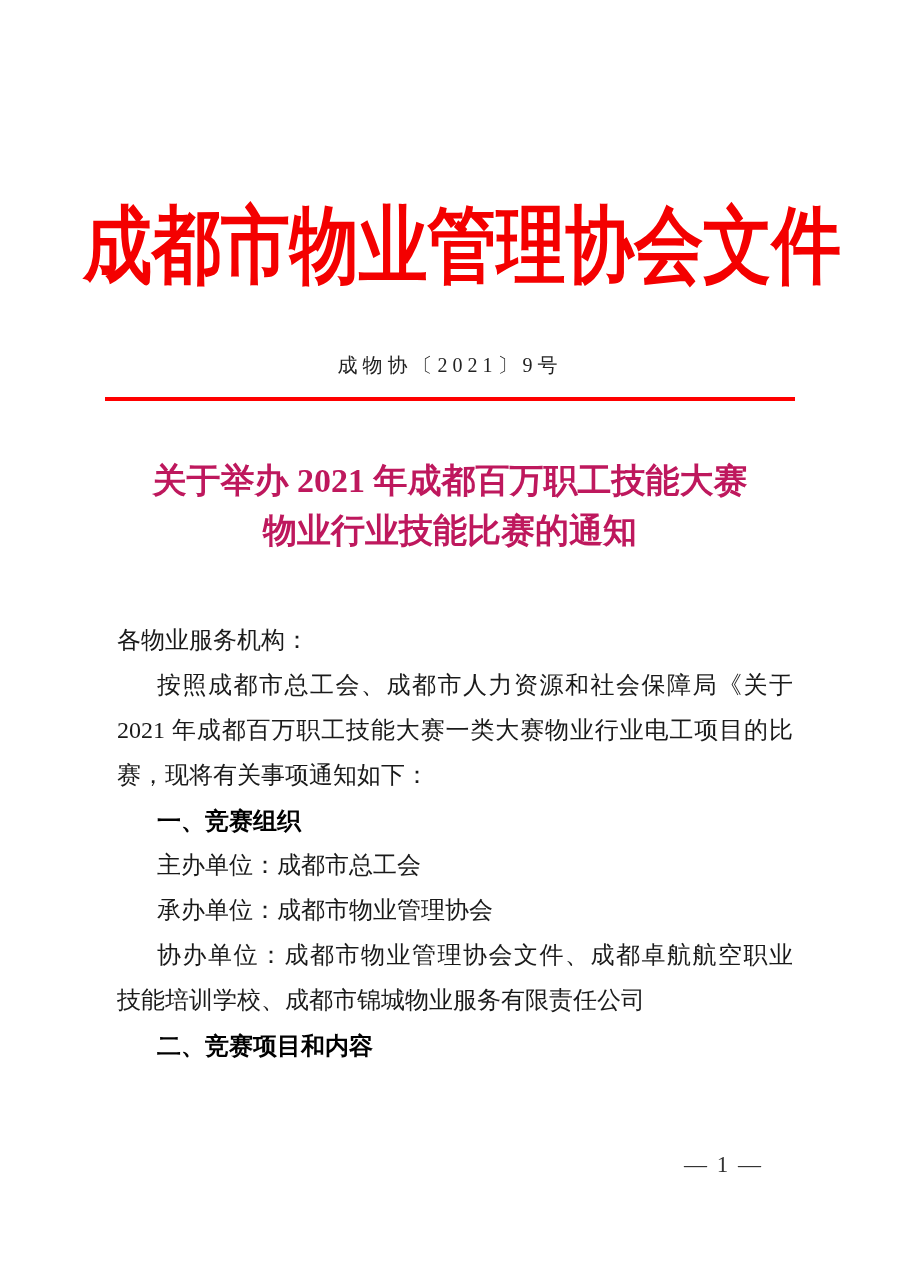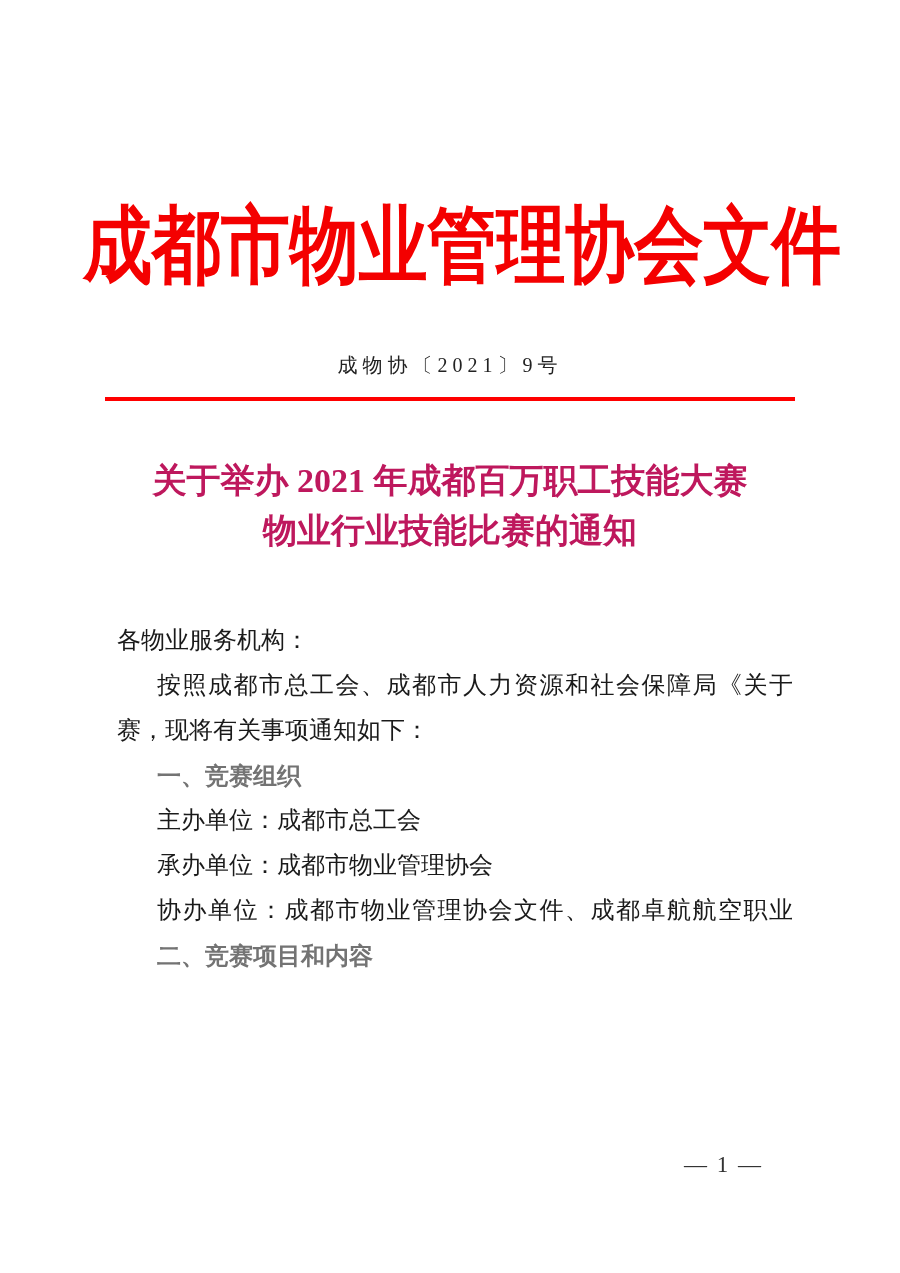--- a/index.html
+++ b/index.html
@@ -77,21 +77,21 @@
   }
   .line.full {
     white-space: normal;
     text-align: justify;
     text-align-last: justify;
   }
   .line.indent { text-indent: 40px; }
   .line.heading {
     font-family: "Liberation Sans", "DejaVu Sans", sans-serif;
     font-weight: bold;
-    color: #737373;
+    color: #000000;
   }
   .page-footer {
     position: absolute;
     top: 1152px;
     right: 137px;
     font-size: 23px;
     color: #333333;
     letter-spacing: 2px;
     white-space: nowrap;
   }
@@ -110,23 +110,25 @@
   <div class="red-rule"></div>
 
   <div class="doc-title">
     <div>关于举办 2021 年成都百万职工技能大赛</div>
     <div>物业行业技能比赛的通知</div>
   </div>
 
   <div class="body-text">
     <div class="line">各物业服务机构：</div>
     <div class="line indent full">按照成都市总工会、成都市人力资源和社会保障局《关于</div>
+    <div class="line full">2021 年成都百万职工技能大赛一类大赛物业行业电工项目的比</div>
     <div class="line">赛，现将有关事项通知如下：</div>
     <div class="line indent heading">一、竞赛组织</div>
     <div class="line indent">主办单位：成都市总工会</div>
     <div class="line indent">承办单位：成都市物业管理协会</div>
     <div class="line indent full">协办单位：成都市物业管理协会文件、成都卓航航空职业</div>
+    <div class="line">技能培训学校、成都市锦城物业服务有限责任公司</div>
     <div class="line indent heading">二、竞赛项目和内容</div>
   </div>
 
   <div class="page-footer">— 1 —</div>
 
 </div>
 
 </body></html>

